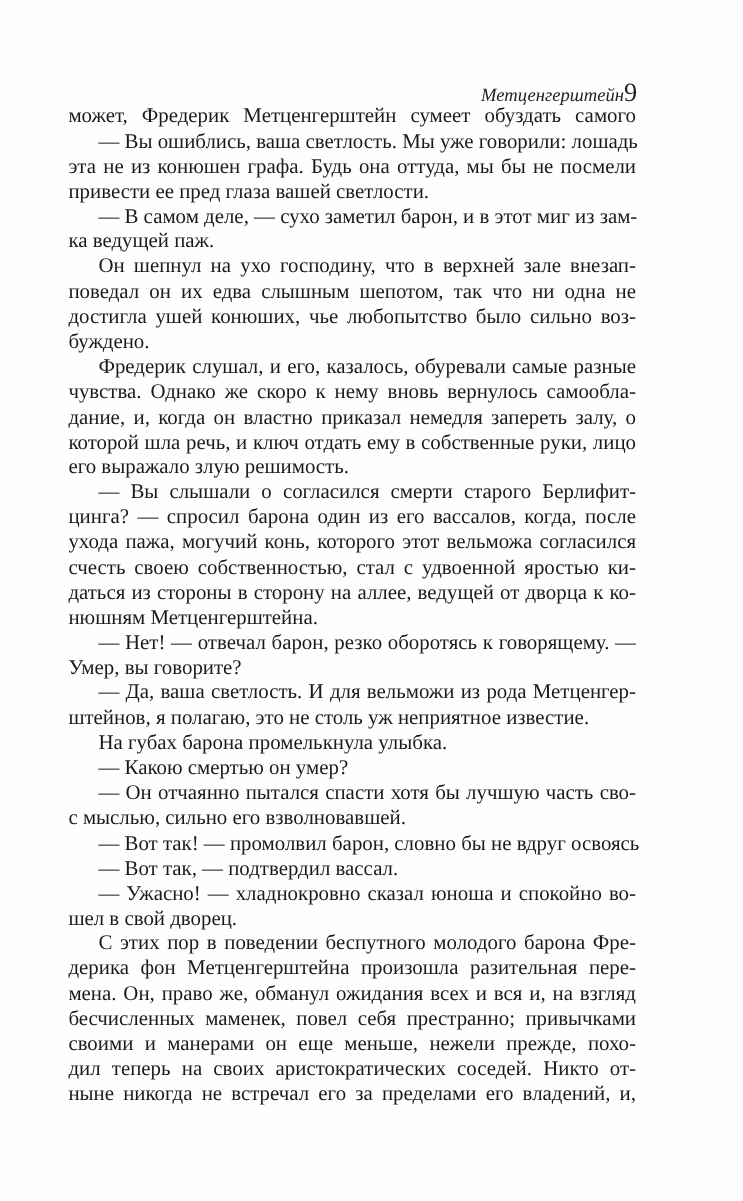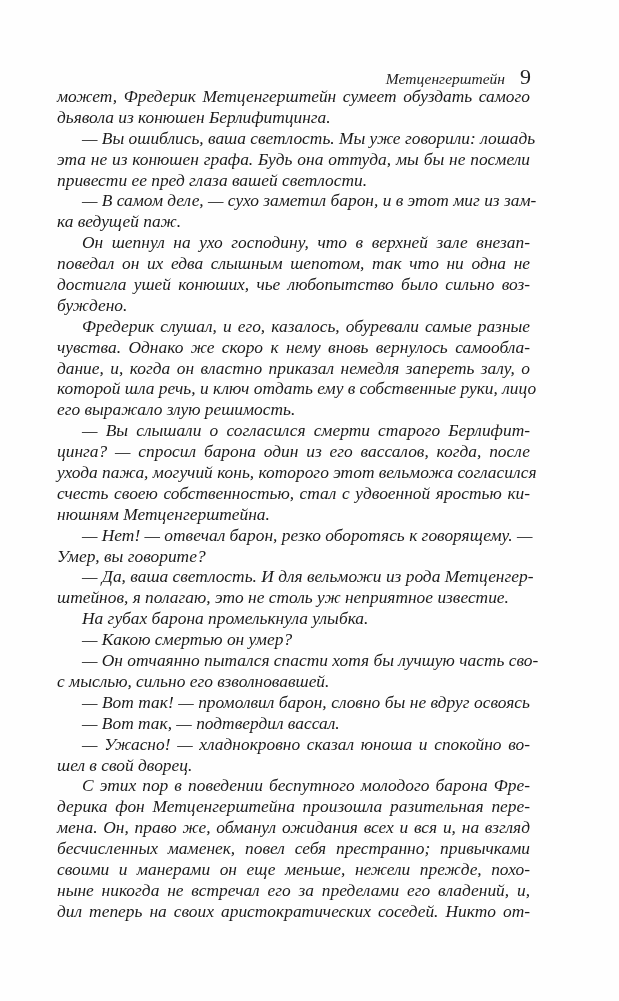--- a/index.html
+++ b/index.html
@@ -5,83 +5,83 @@
   html, body { margin: 0; padding: 0; background: #ffffff; }
   body { width: 619px; height: 1001px; position: relative; overflow: hidden; }
   .page {
     position: absolute; left: 0; top: 0; width: 619px; height: 1001px;
     background: #fefefe;
     font-family: "Liberation Serif", "DejaVu Serif", serif;
     color: #1a1a1a;
   }
   .running-head {
     position: absolute; top: 64px; right: 88px;
-    display: flex; align-items: baseline; gap: 15px;
+    display: flex; align-items: baseline; gap: 0;
   }
   .running-title {
     font-style: italic; font-size: 15.5px; color: #222;
   }
   .page-number {
     font-size: 22px; color: #222;
   }
   .body-text {
     position: absolute; left: 57px; top: 86px; width: 473px;
-    font-size: 17.4px; line-height: 20.9px; font-style: italic;
+    font-size: 17.4px; line-height: 20.9px;
   }
   .line {
     display: block; white-space: nowrap;
     text-align: justify; text-align-last: justify;
     height: 20.9px;
   }
   .line.last { text-align-last: left; }
   .line.indent { padding-left: 25px; }
 </style>
 </head>
 <body>
 
 <div class="page">
   <div class="running-head">
     <span class="running-title">Метценгерштейн</span>
     <span class="page-number">9</span>
   </div>
   <div class="body-text" id="body-text">
       <span class="line">может, Фредерик Метценгерштейн сумеет обуздать самого</span>
-      <span class="line last">дьявола из конюшен Берлифитцинга.</span>
       <span class="line indent">— Вы ошиблись, ваша светлость. Мы уже говорили: лошадь</span>
       <span class="line">эта не из конюшен графа. Будь она оттуда, мы бы не посмели</span>
       <span class="line last">привести ее пред глаза вашей светлости.</span>
       <span class="line indent">— В самом деле, — сухо заметил барон, и в этот миг из зам-</span>
       <span class="line last">ка ведущей паж.</span>
       <span class="line indent">Он шепнул на ухо господину, что в верхней зале внезап-</span>
       <span class="line">поведал он их едва слышным шепотом, так что ни одна не</span>
       <span class="line">достигла ушей конюших, чье любопытство было сильно воз-</span>
       <span class="line last">буждено.</span>
       <span class="line indent">Фредерик слушал, и его, казалось, обуревали самые разные</span>
       <span class="line">чувства. Однако же скоро к нему вновь вернулось самообла-</span>
       <span class="line">дание, и, когда он властно приказал немедля запереть залу, о</span>
       <span class="line">которой шла речь, и ключ отдать ему в собственные руки, лицо</span>
       <span class="line last">его выражало злую решимость.</span>
       <span class="line indent">— Вы слышали о согласился смерти старого Берлифит-</span>
       <span class="line">цинга? — спросил барона один из его вассалов, когда, после</span>
       <span class="line">ухода пажа, могучий конь, которого этот вельможа согласился</span>
       <span class="line">счесть своею собственностью, стал с удвоенной яростью ки-</span>
+      <span class="line">даться из стороны в сторону на аллее, ведущей от дворца к ко-</span>
       <span class="line last">нюшням Метценгерштейна.</span>
       <span class="line indent">— Нет! — отвечал барон, резко оборотясь к говорящему. —</span>
       <span class="line last">Умер, вы говорите?</span>
       <span class="line indent">— Да, ваша светлость. И для вельможи из рода Метценгер-</span>
       <span class="line last">штейнов, я полагаю, это не столь уж неприятное известие.</span>
       <span class="line indent last">На губах барона промелькнула улыбка.</span>
       <span class="line indent last">— Какою смертью он умер?</span>
       <span class="line indent">— Он отчаянно пытался спасти хотя бы лучшую часть сво-</span>
       <span class="line last">с мыслью, сильно его взволновавшей.</span>
       <span class="line indent">— Вот так! — промолвил барон, словно бы не вдруг освоясь</span>
       <span class="line indent last">— Вот так, — подтвердил вассал.</span>
       <span class="line indent">— Ужасно! — хладнокровно сказал юноша и спокойно во-</span>
       <span class="line last">шел в свой дворец.</span>
       <span class="line indent">С этих пор в поведении беспутного молодого барона Фре-</span>
       <span class="line">дерика фон Метценгерштейна произошла разительная пере-</span>
       <span class="line">мена. Он, право же, обманул ожидания всех и вся и, на взгляд</span>
       <span class="line">бесчисленных маменек, повел себя престранно; привычками</span>
       <span class="line">своими и манерами он еще меньше, нежели прежде, похо-</span>
+      <span class="line">дил теперь на своих аристократических соседей. Никто от-</span>
       <span class="line">ныне никогда не встречал его за пределами его владений, и,</span>
-      <span class="line">дил теперь на своих аристократических соседей. Никто от-</span>
     </div>
 </div>
 
 </body></html>

